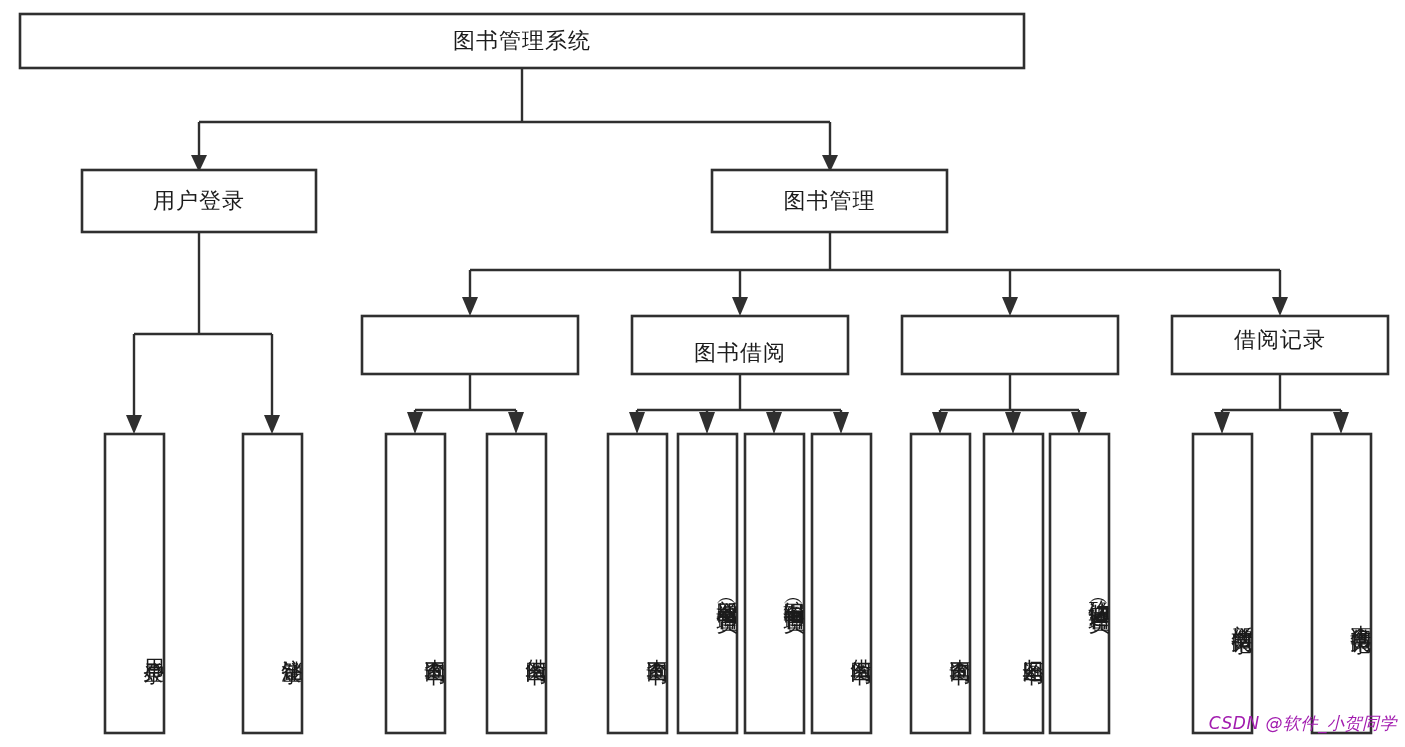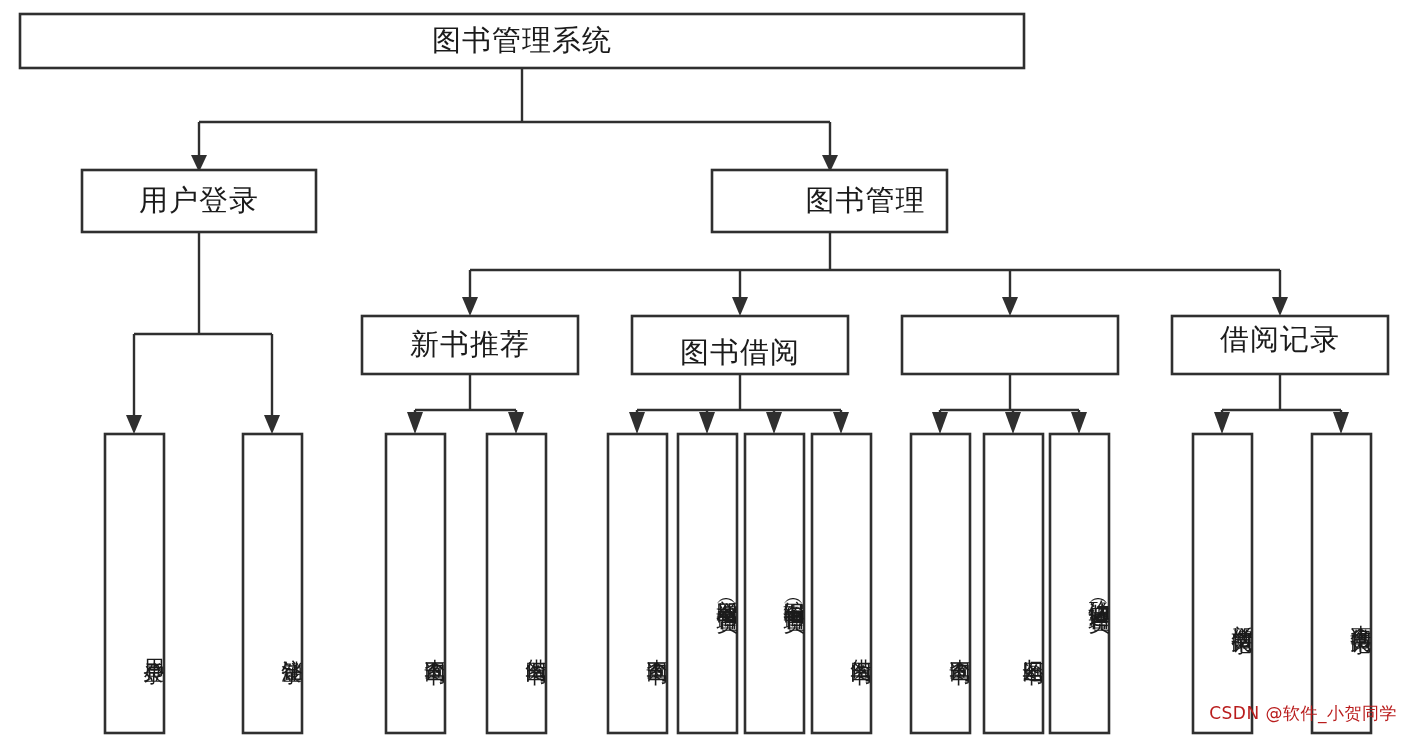--- a/index.html
+++ b/index.html
@@ -55,34 +55,35 @@
     line-height: 1.02;
     color: #1b1b1b;
     white-space: nowrap;
     pointer-events: none;
   }
   .level-label {
     position: absolute;
     display: flex;
     align-items: center;
     justify-content: center;
-    font-size: 29px;
+    font-size: 22px;
     color: #1b1b1b;
     letter-spacing: 1px;
     pointer-events: none;
   }
   #watermark {
     position: absolute;
     right: 8px;
-    bottom: 22px;
+    bottom: 12px;
     font-size: 17px;
-    color: #b91c1c;
+    color: #a21caf;
     letter-spacing: 0.5px;
     font-family: "DejaVu Sans", "Liberation Sans", sans-serif;
     white-space: nowrap;
+    font-style: italic;
   }
 </style>
 </head>
 <body>
 
 <div id="diagram-root">
 
   <svg id="tree-svg" viewBox="0 0 1405 747" xmlns="http://www.w3.org/2000/svg">
 
     <g>
@@ -183,23 +184,22 @@
     <rect class="node-box" x="911" y="434" width="59" height="299"></rect>
     <rect class="node-box" x="984" y="434" width="59" height="299"></rect>
     <rect class="node-box" x="1050" y="434" width="59" height="299"></rect>
     <rect class="node-box" x="1193" y="434" width="59" height="299"></rect>
     <rect class="node-box" x="1312" y="434" width="59" height="299"></rect>
   </svg>
 
   <div class="level-label" style="left:20px; top:14px; width:1004px; height:54px;">图书管理系统</div>
 
   <div class="level-label" style="left:82px; top:170px; width:234px; height:62px;">用户登录</div>
-  <div class="level-label" style="left:712px; top:170px; width:235px; height:62px;margin-left:36px;">图书管理</div>
-
-  <div class="level-label" style="left:362px; top:316px; width:216px; height:58px;">新书推荐</div>
+  <div class="level-label" style="left:712px; top:170px; width:235px; height:62px;">图书管理</div>
+
   <div class="level-label" style="left:632px; top:316px; width:216px; height:74px;">图书借阅</div>
   <div class="level-label" style="left:1172px; top:316px; width:216px; height:48px;">借阅记录</div>
 
   <div class="leaf-label-wrap" style="left:105px; top:434px; width:59px; height:299px; padding-top:62px;">用户登录</div>
   <div class="leaf-label-wrap" style="left:243px; top:434px; width:59px; height:299px; padding-top:62px;">注销登录</div>
   <div class="leaf-label-wrap" style="left:386px; top:434px; width:59px; height:299px; padding-top:62px;">查询图书</div>
   <div class="leaf-label-wrap" style="left:487px; top:434px; width:59px; height:299px; padding-top:62px;">借阅图书</div>
   <div class="leaf-label-wrap" style="left:608px; top:434px; width:59px; height:299px; padding-top:62px;">查询图书</div>
   <div class="leaf-label-wrap" style="left:678px; top:434px; width:59px; height:299px; padding-top:8px;">新增图书（管理员）</div>
   <div class="leaf-label-wrap" style="left:745px; top:434px; width:59px; height:299px; padding-top:8px;">编辑图书（管理员）</div>

